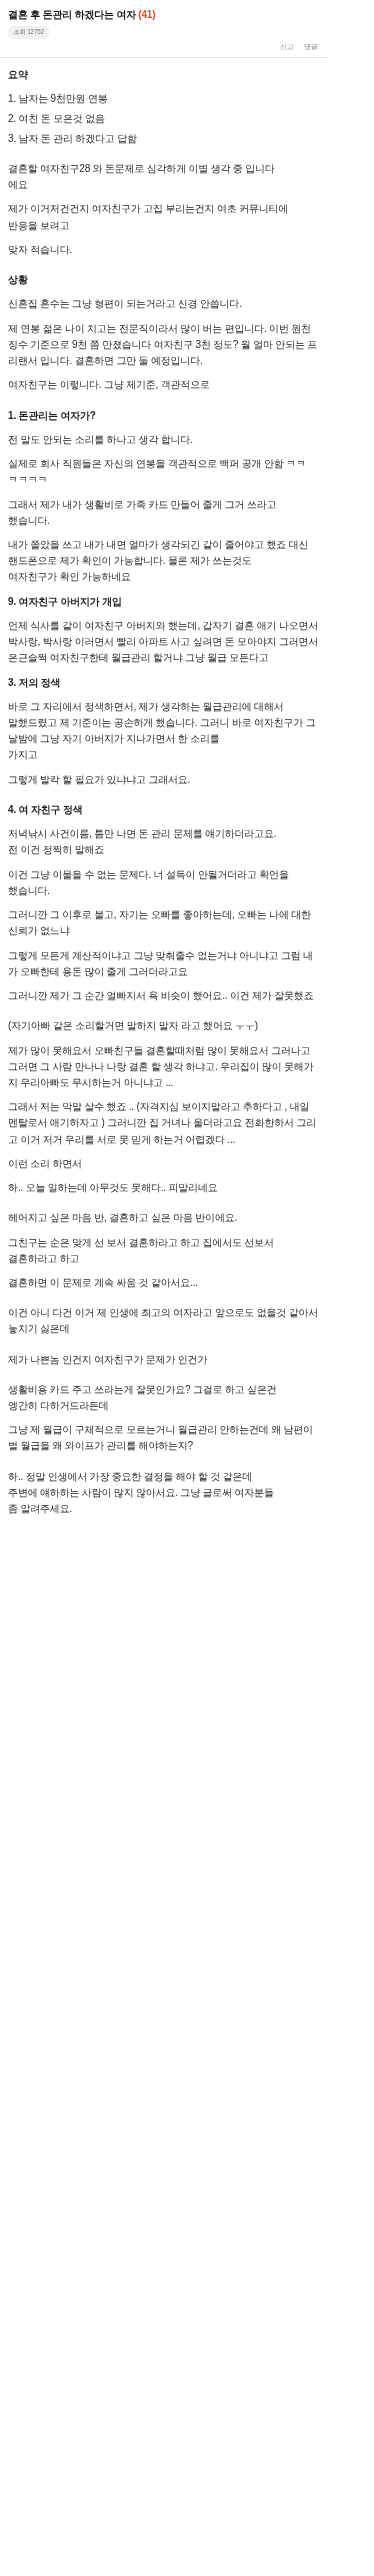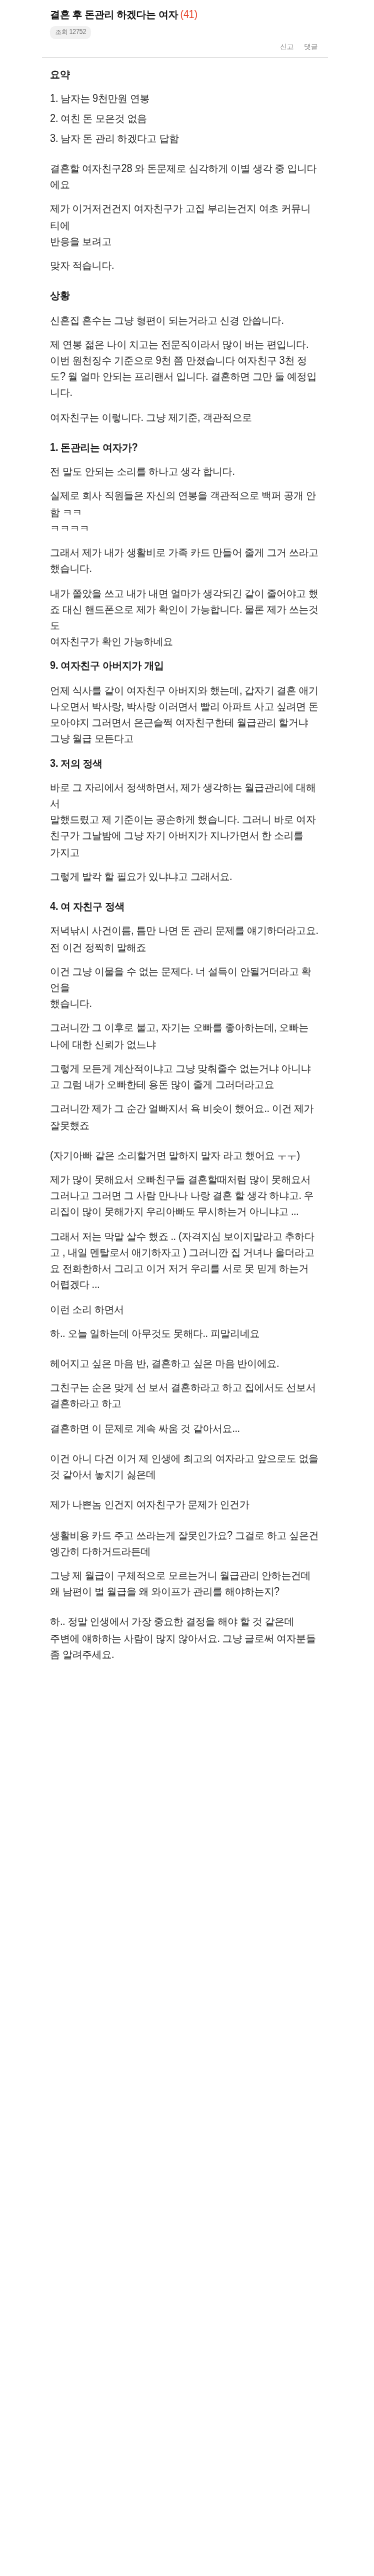--- a/index.html
+++ b/index.html
@@ -10,42 +10,41 @@
     font-family: "Liberation Sans", "DejaVu Sans", sans-serif;
   }
   body {
     width: 374px;
     min-height: 2576px;
     color: #222222;
   }
   .page {
     width: 328px;
     position: relative;
-    padding-left: 42px;
   }
   
   .post-header {
     padding: 8.1px 8.1px 4.7px 8.1px;
     border-bottom: 0.6px solid #e2e2e2;
   }
   .title-row {
     display: flex;
     align-items: flex-start;
     flex-wrap: wrap;
     line-height: 1.3;
   }
   .post-title {
     font-size: 10px;
     font-weight: bold;
     color: #1a1a1a;
     letter-spacing: -0.2px;
   }
   .comment-count {
     font-size: 10px;
-    font-weight: normal;
+    font-weight: bold;
     color: #e8452c;
     margin-left: 2.3px;
     letter-spacing: -0.2px;
   }
   .meta-row {
     margin-top: 5.2px;
     display: flex;
     align-items: center;
   }
   .meta-views {

